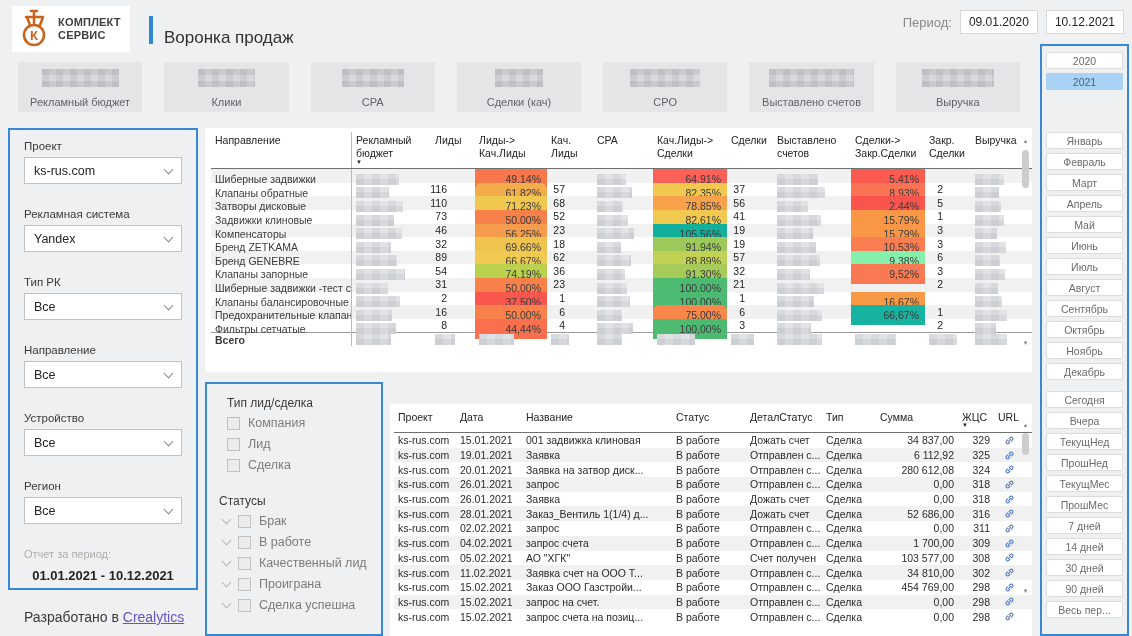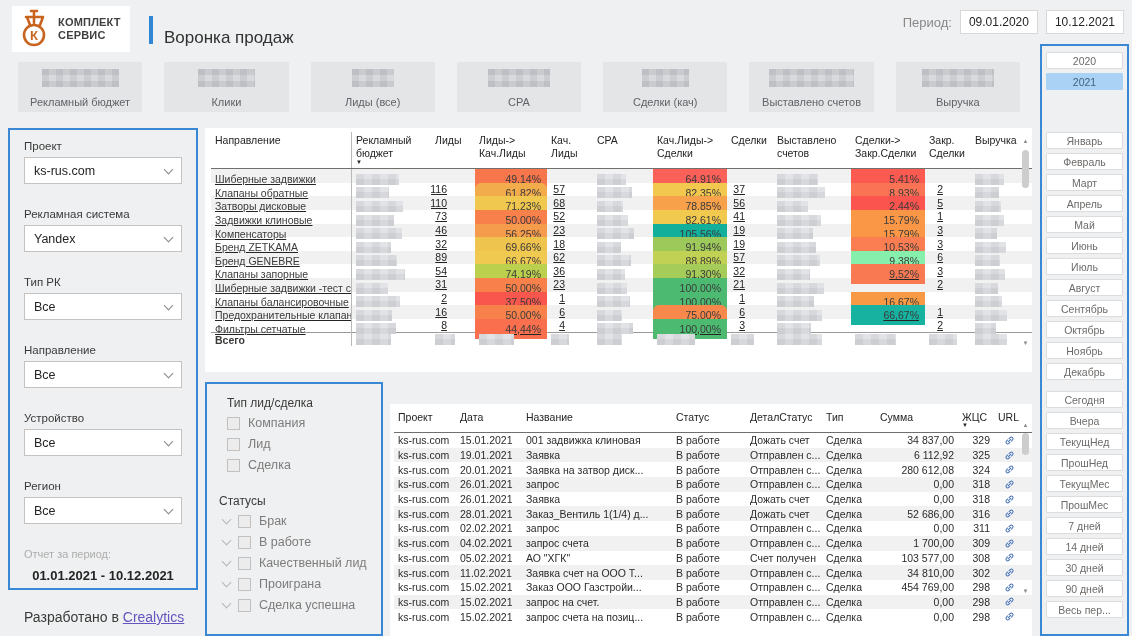--- a/index.html
+++ b/index.html
@@ -117,30 +117,30 @@
 <div class="abs" id="kpi-row">
     <div class="kpi-card">
       <div class="kpi-blur blur" style="width: 62%;"></div>
       <div class="kpi-label">Рекламный бюджет</div>
     </div>
     <div class="kpi-card">
       <div class="kpi-blur blur" style="width: 46%;"></div>
       <div class="kpi-label">Клики</div>
     </div>
     <div class="kpi-card">
-      <div class="kpi-blur blur" style="width: 34%;"></div>
-      <div class="kpi-label">Лиды (все)</div>
-    </div>
-    <div class="kpi-card">
       <div class="kpi-blur blur" style="width: 50%;"></div>
       <div class="kpi-label">CPA</div>
     </div>
     <div class="kpi-card">
       <div class="kpi-blur blur" style="width: 38%;"></div>
       <div class="kpi-label">Сделки (кач)</div>
+    </div>
+    <div class="kpi-card">
+      <div class="kpi-blur blur" style="width: 56%;"></div>
+      <div class="kpi-label">CPO</div>
     </div>
     <div class="kpi-card">
       <div class="kpi-blur blur" style="width: 68%;"></div>
       <div class="kpi-label">Выставлено счетов</div>
     </div>
     <div class="kpi-card">
       <div class="kpi-blur blur" style="width: 58%;"></div>
       <div class="kpi-label">Выручка</div>
     </div>
   </div>
@@ -192,21 +192,21 @@
       <div class="fh-cell"><span>Лиды-&gt; Кач.Лиды</span></div>
       <div class="fh-cell"><span>Кач. Лиды</span></div>
       <div class="fh-cell"><span>CPA</span></div>
       <div class="fh-cell"><span>Кач.Лиды-&gt; Сделки</span></div>
       <div class="fh-cell"><span>Сделки</span></div>
       <div class="fh-cell"><span>Выставлено счетов</span></div>
       <div class="fh-cell"><span>Сделки-&gt; Закр.Сделки</span></div>
       <div class="fh-cell"><span>Закр. Сделки</span></div>
       <div class="fh-cell"><span>Выручка</span></div>
     </div>
-  <div id="f-body" style="margin-left:6px;text-decoration:underline;">
+  <div id="f-body" style="margin-left:6px;">
       <div class="f-grid frow alt">
         <div class="f-cell name">Шиберные задвижки</div>
         <div class="f-cell blurc col-sep">
           <div class="blk blur-light" style="width: 55%;"></div>
         </div>
         <div class="f-cell num">116</div>
         <div class="f-cell pct" style="background: rgb(248, 118, 75);">49,14%</div>
         <div class="f-cell num">57</div>
         <div class="f-cell blurc">
           <div class="blk blur-light" style="width: 48%;"></div>

